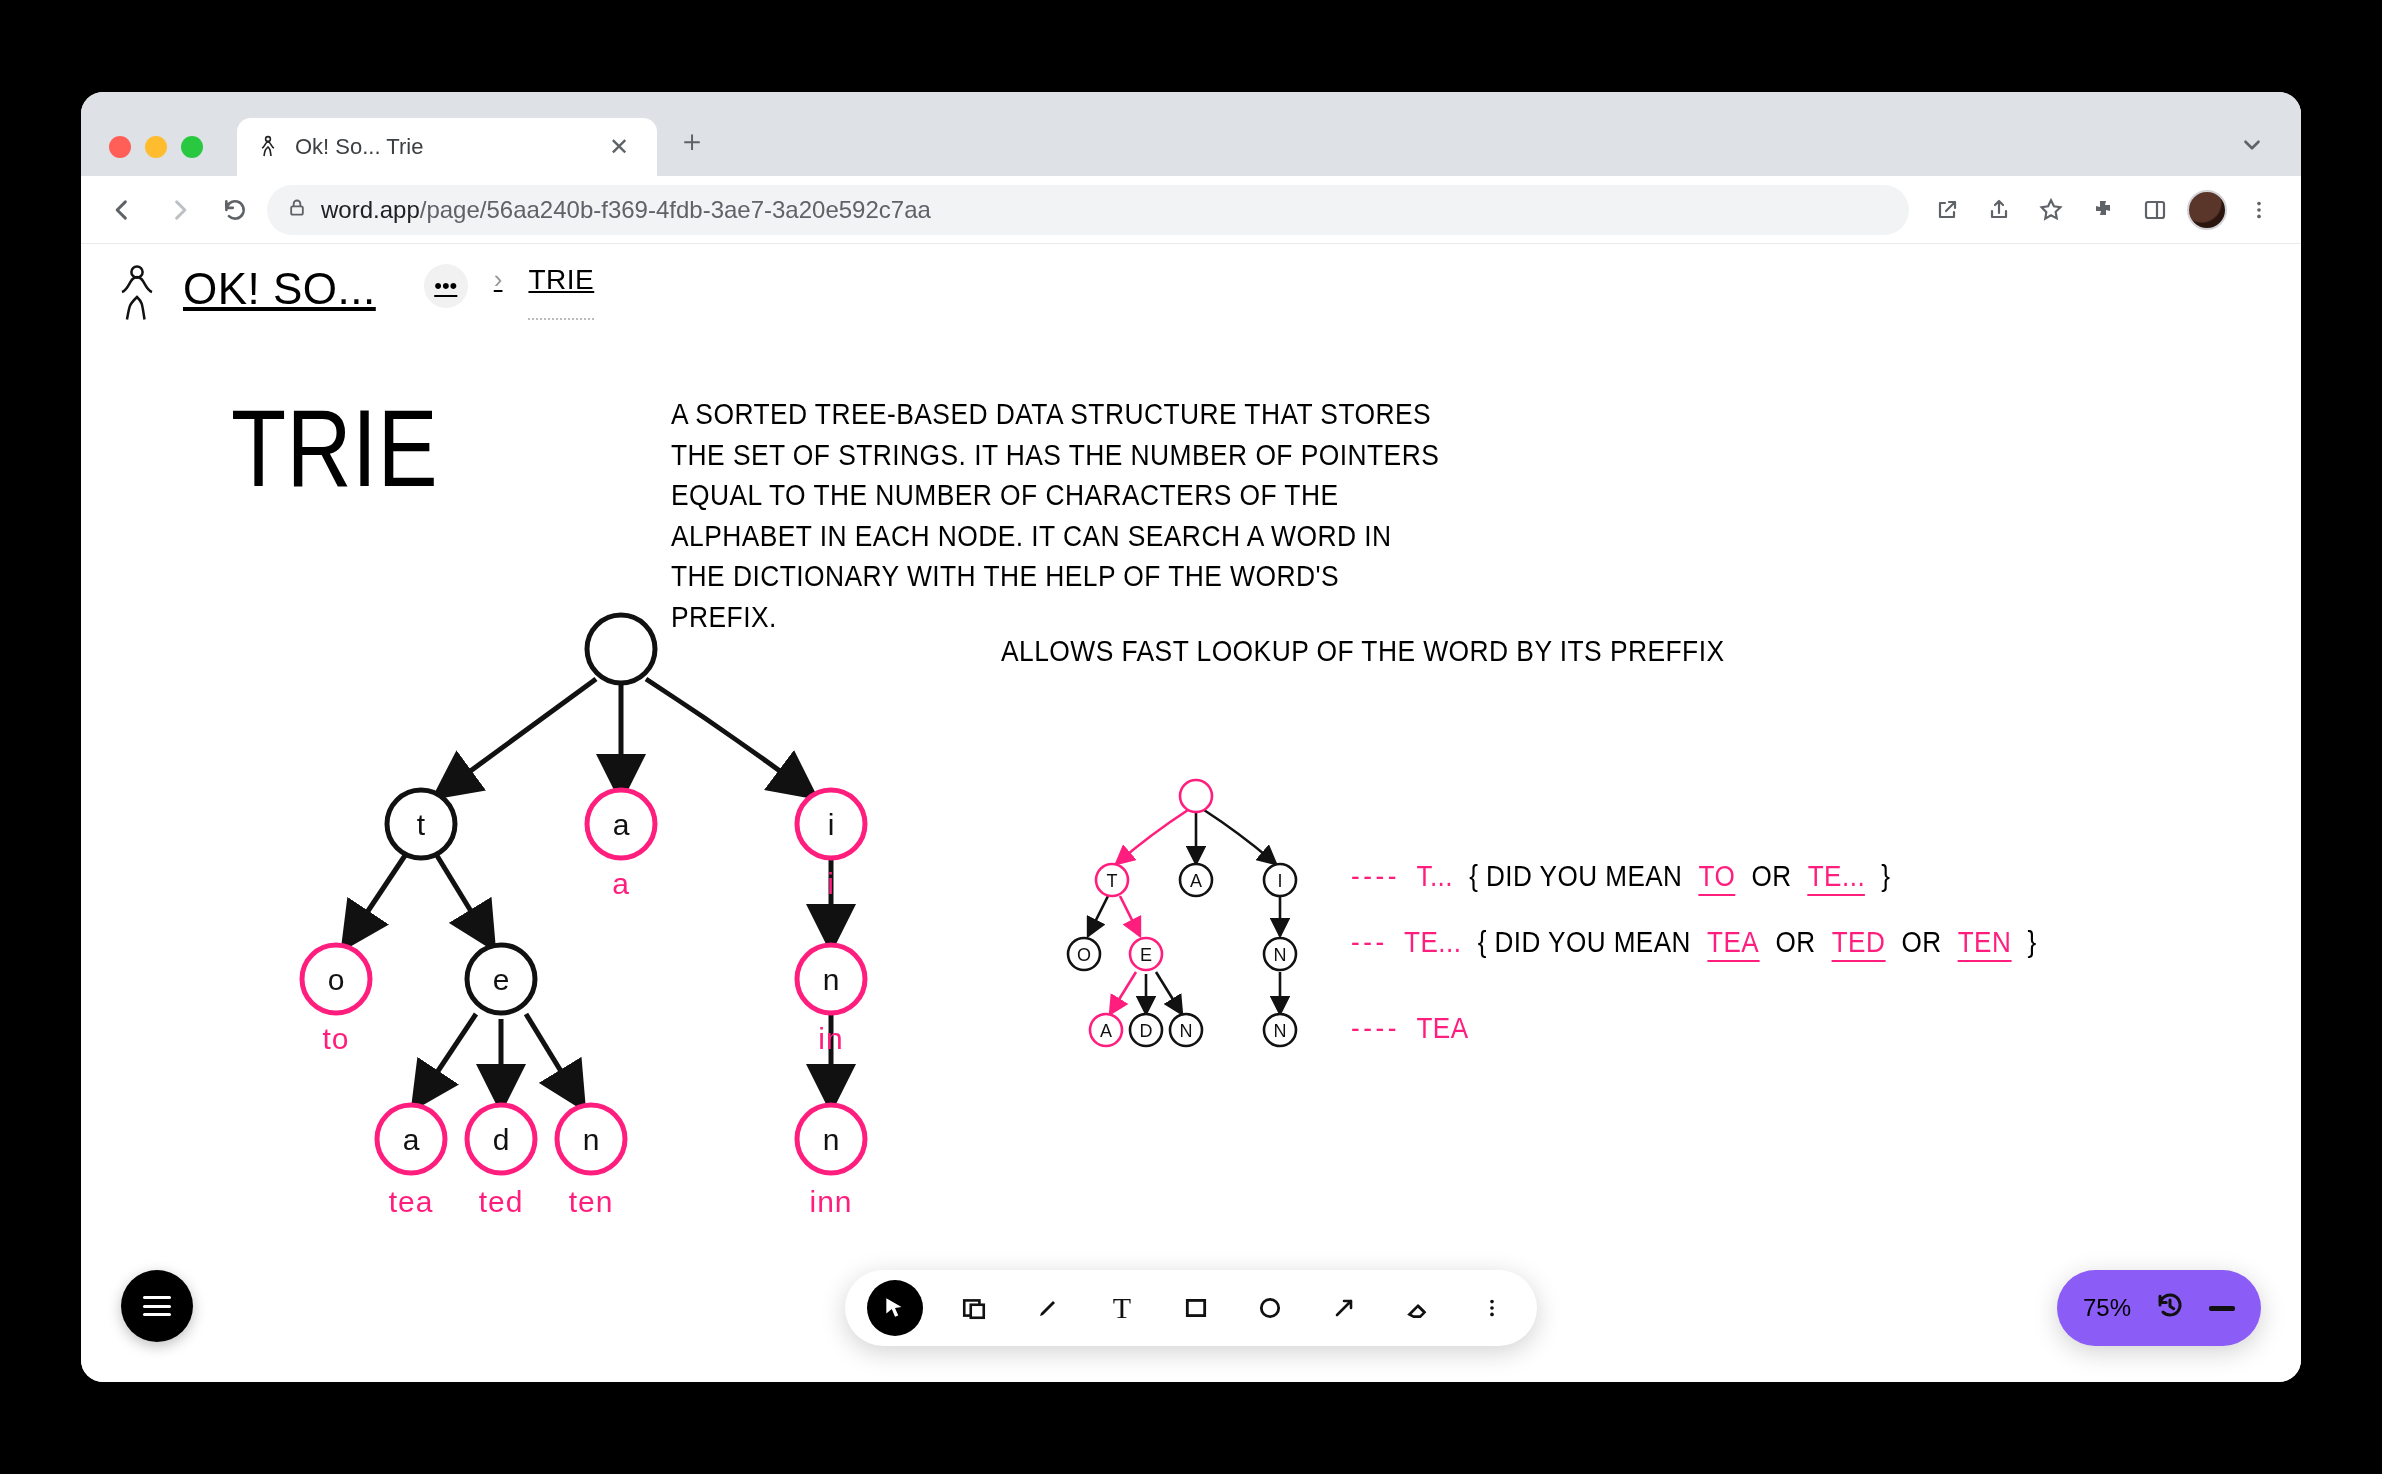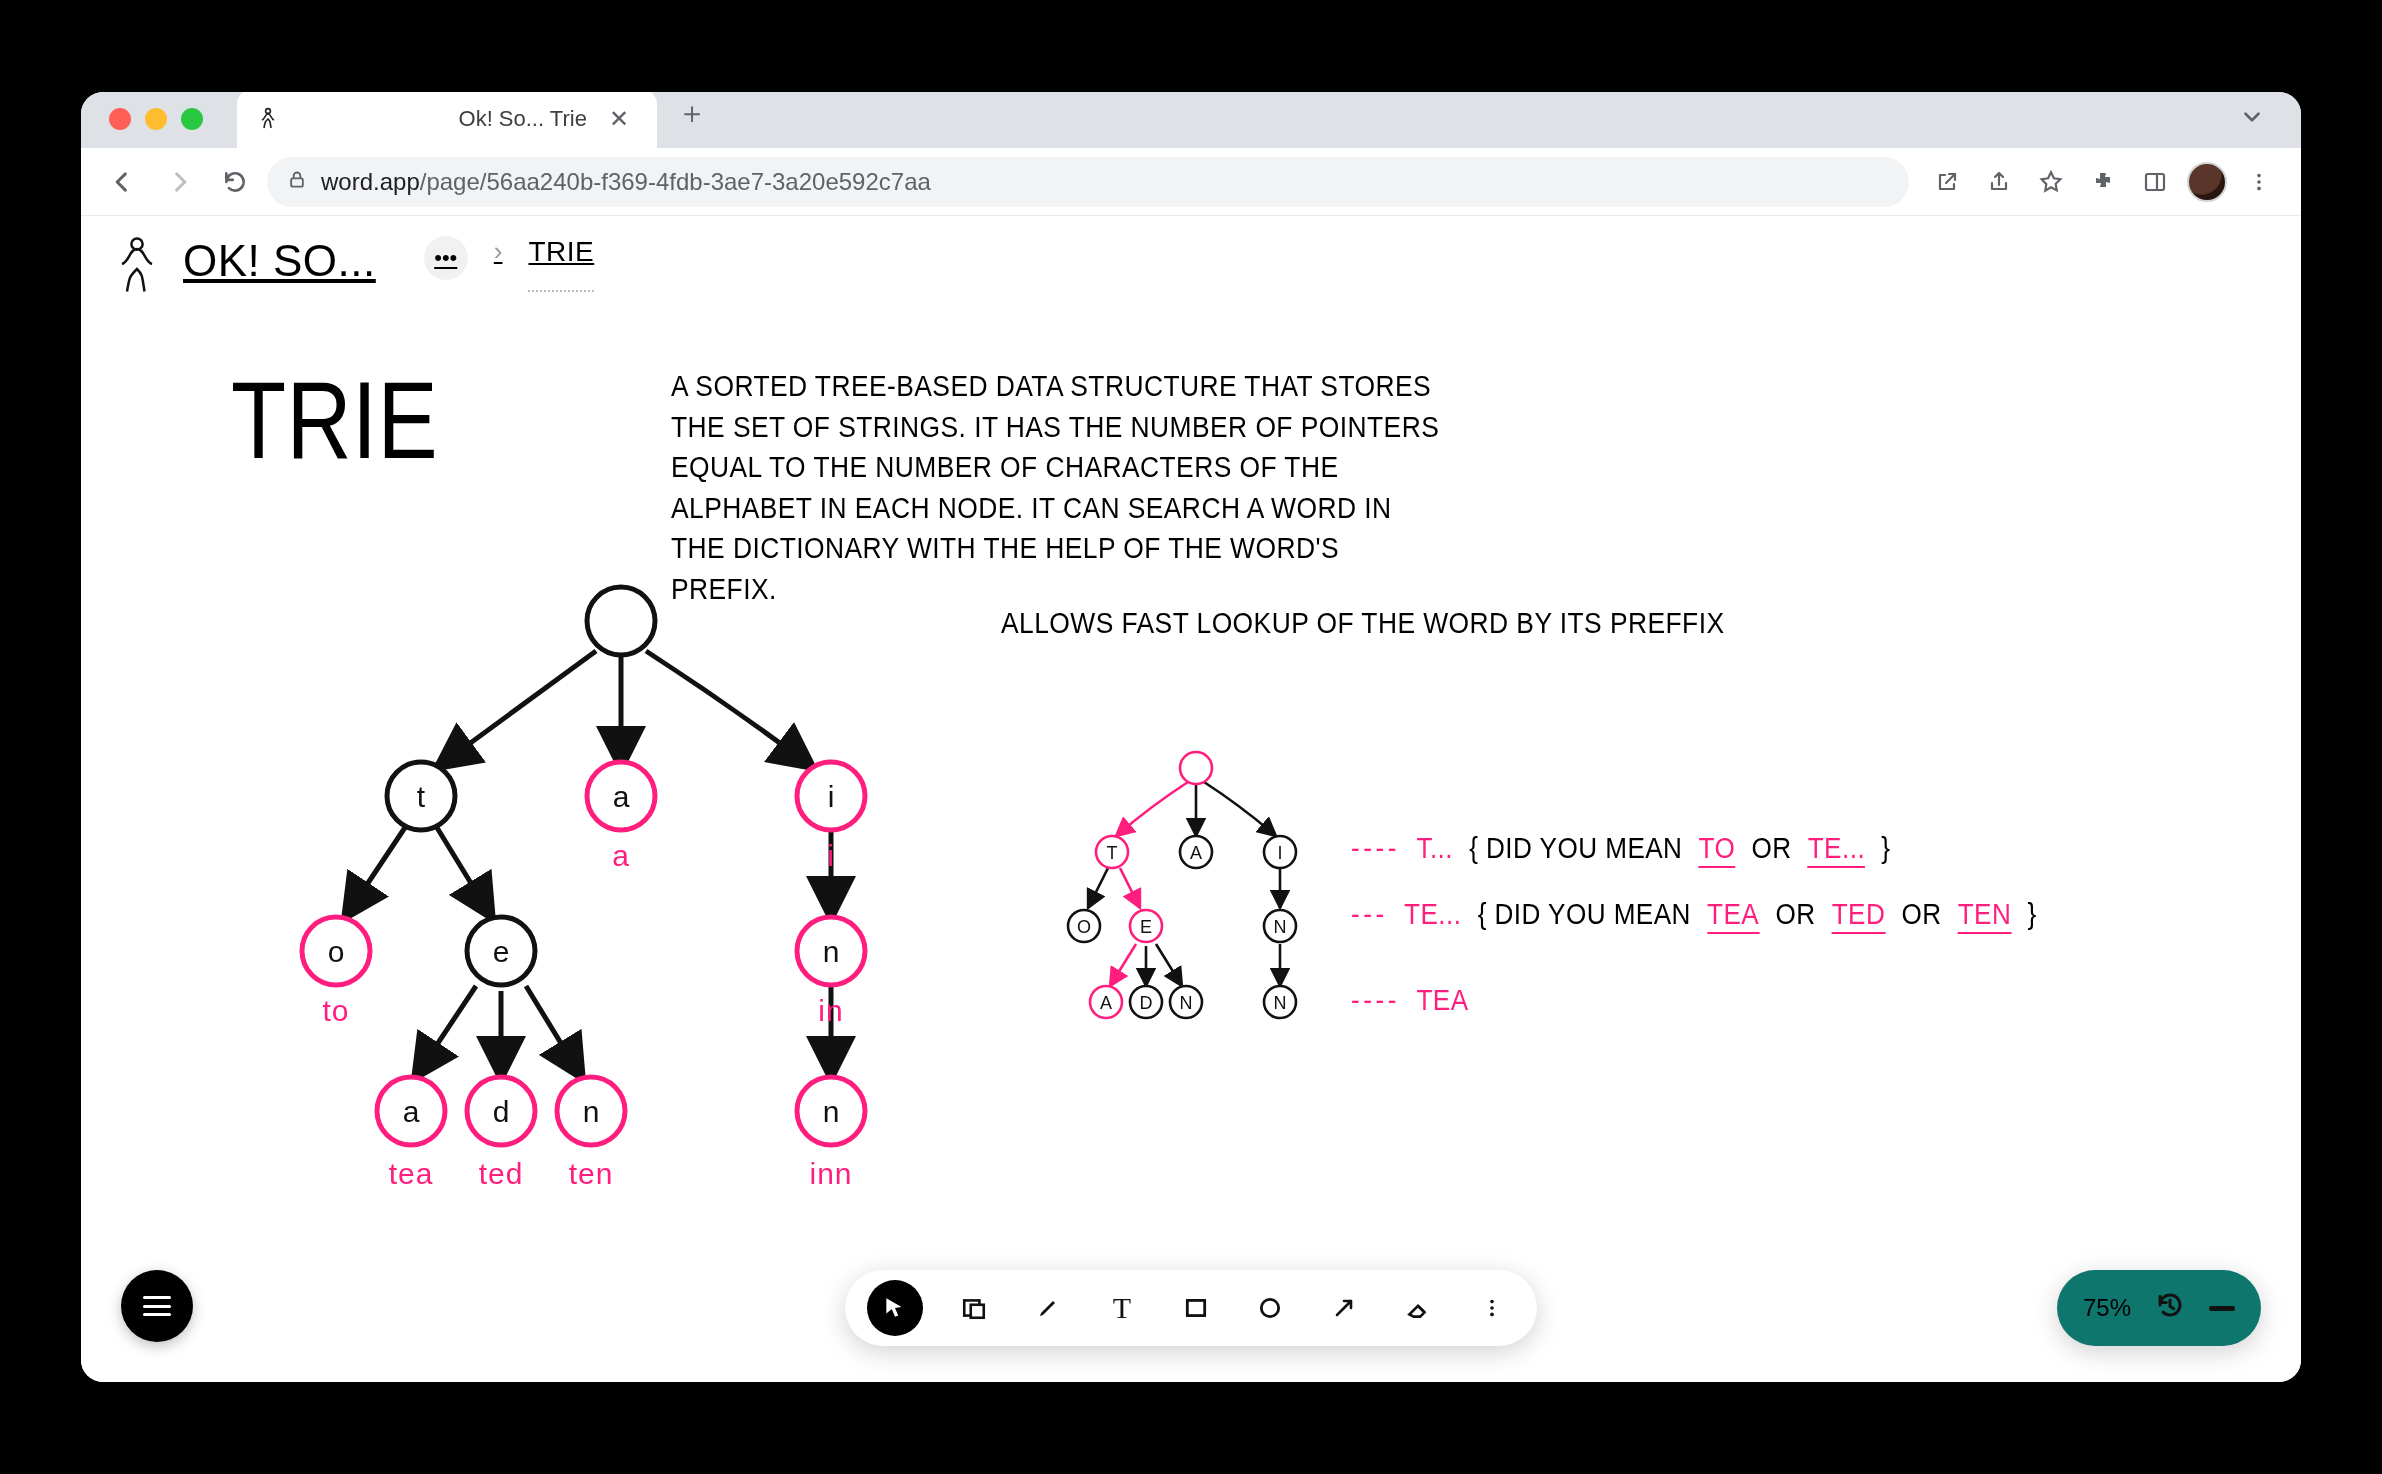--- a/index.html
+++ b/index.html
@@ -19,27 +19,26 @@
     background: #fff;
     border-radius: 22px;
     overflow: hidden;
     box-shadow: 0 20px 80px rgba(0,0,0,.5);
     display: flex;
     flex-direction: column;
     position: relative;
   }
   
   .tabstrip {
-    height: 56px;
+    height: 84px;
     background: #dee1e6;
     display: flex;
     align-items: flex-end;
     padding: 0 18px;
     position: relative;
-    text-align: right;
   }
   .traffic-lights {
     display: flex;
     gap: 14px;
     align-items: center;
     padding: 0 14px 18px 10px;
   }
   .tl { width: 22px; height: 22px; border-radius: 50%; }
   .tl-red { background:#ff5f57; }
   .tl-yellow { background:#febc2e; }
@@ -177,21 +176,21 @@
   }
   .tool {
     width:46px; height:46px; display:flex; align-items:center; justify-content:center;
     border-radius:50%; color:#111; cursor:pointer;
   }
   .tool.active {
     background:#000; color:#fff; width:56px; height:56px;
   }
   .zoombar {
     position:absolute; right:40px; bottom:36px;
-    height:76px; background:#0f766e; border-radius:38px;
+    height:76px; background:#8b5cf6; border-radius:38px;
     box-shadow:0 6px 26px rgba(0,0,0,.18);
     display:flex; align-items:center; padding:0 26px; gap:24px;
     font-size:24px;
   }
   .zoombar .minus { width:26px; height:5px; background:#111; border-radius:2px; }
   .node-label {
     font-family: "Trebuchet MS","Arial Narrow",sans-serif;
     font-size:30px; text-anchor:middle; dominant-baseline:middle;
     font-weight:500;
   }

